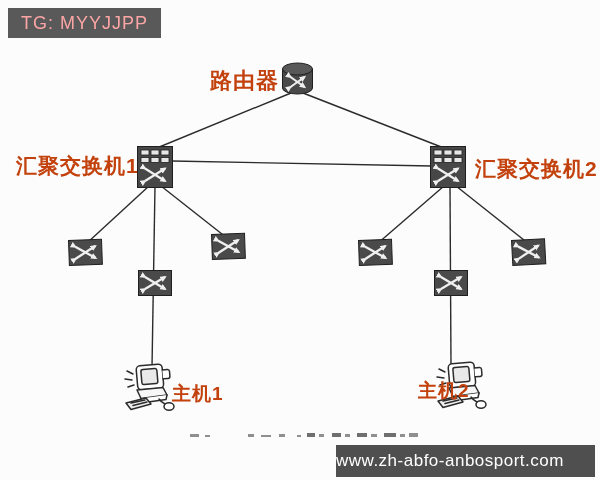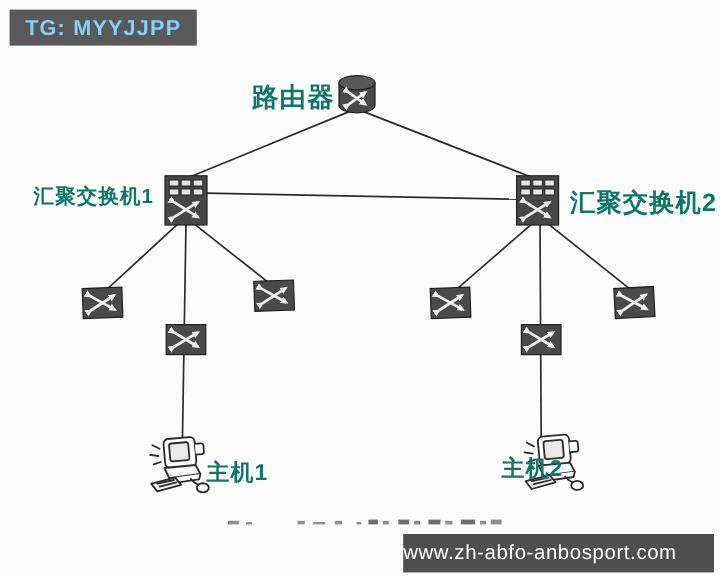--- a/index.html
+++ b/index.html
@@ -14,44 +14,44 @@
   }
 
   .diagram-svg {
     position: absolute;
     left: 0; top: 0;
     width: 600px; height: 480px;
   }
 
   .label {
     position: absolute;
-    color: #0f766e;
+    color: #c2410c;
     font-weight: bold;
     white-space: nowrap;
     letter-spacing: 1px;
   }
   .lbl-router  { left: 210px; top: 66px;  font-size: 22px; }
-  .lbl-agg1    { left: 28px;  top: 152px; font-size: 17px; }
+  .lbl-agg1    { left: 16px;  top: 152px; font-size: 21px; }
   .lbl-agg2    { left: 475px; top: 155px; font-size: 21px; }
   .lbl-access1 { left: 153px; top: 301px; font-size: 19px; }
   .lbl-access2 { left: 328px; top: 301px; font-size: 19px; }
   .lbl-host1   { left: 172px; top: 381px; font-size: 19px; }
   .lbl-host2   { left: 389px; top: 378px; font-size: 19px; margin-left: 29px; }
 
   .tg-badge {
     position: absolute;
     left: 8px; top: 8px;
     background: #595959;
-    color: #7dd3fc;
+    color: #fca5a5;
     font-size: 18px;
     line-height: 30px;
     height: 30px;
     padding: 0 13px;
     letter-spacing: 1px;
-    font-weight: bold;
+    font-weight: normal;
   }
 
   .site-watermark {
     position: absolute;
     left: 336px; top: 445px;
     width: 259px; height: 32px;
     background: #4f4f4f;
     color: #ffffff;
     font-size: 17px;
     line-height: 32px;

